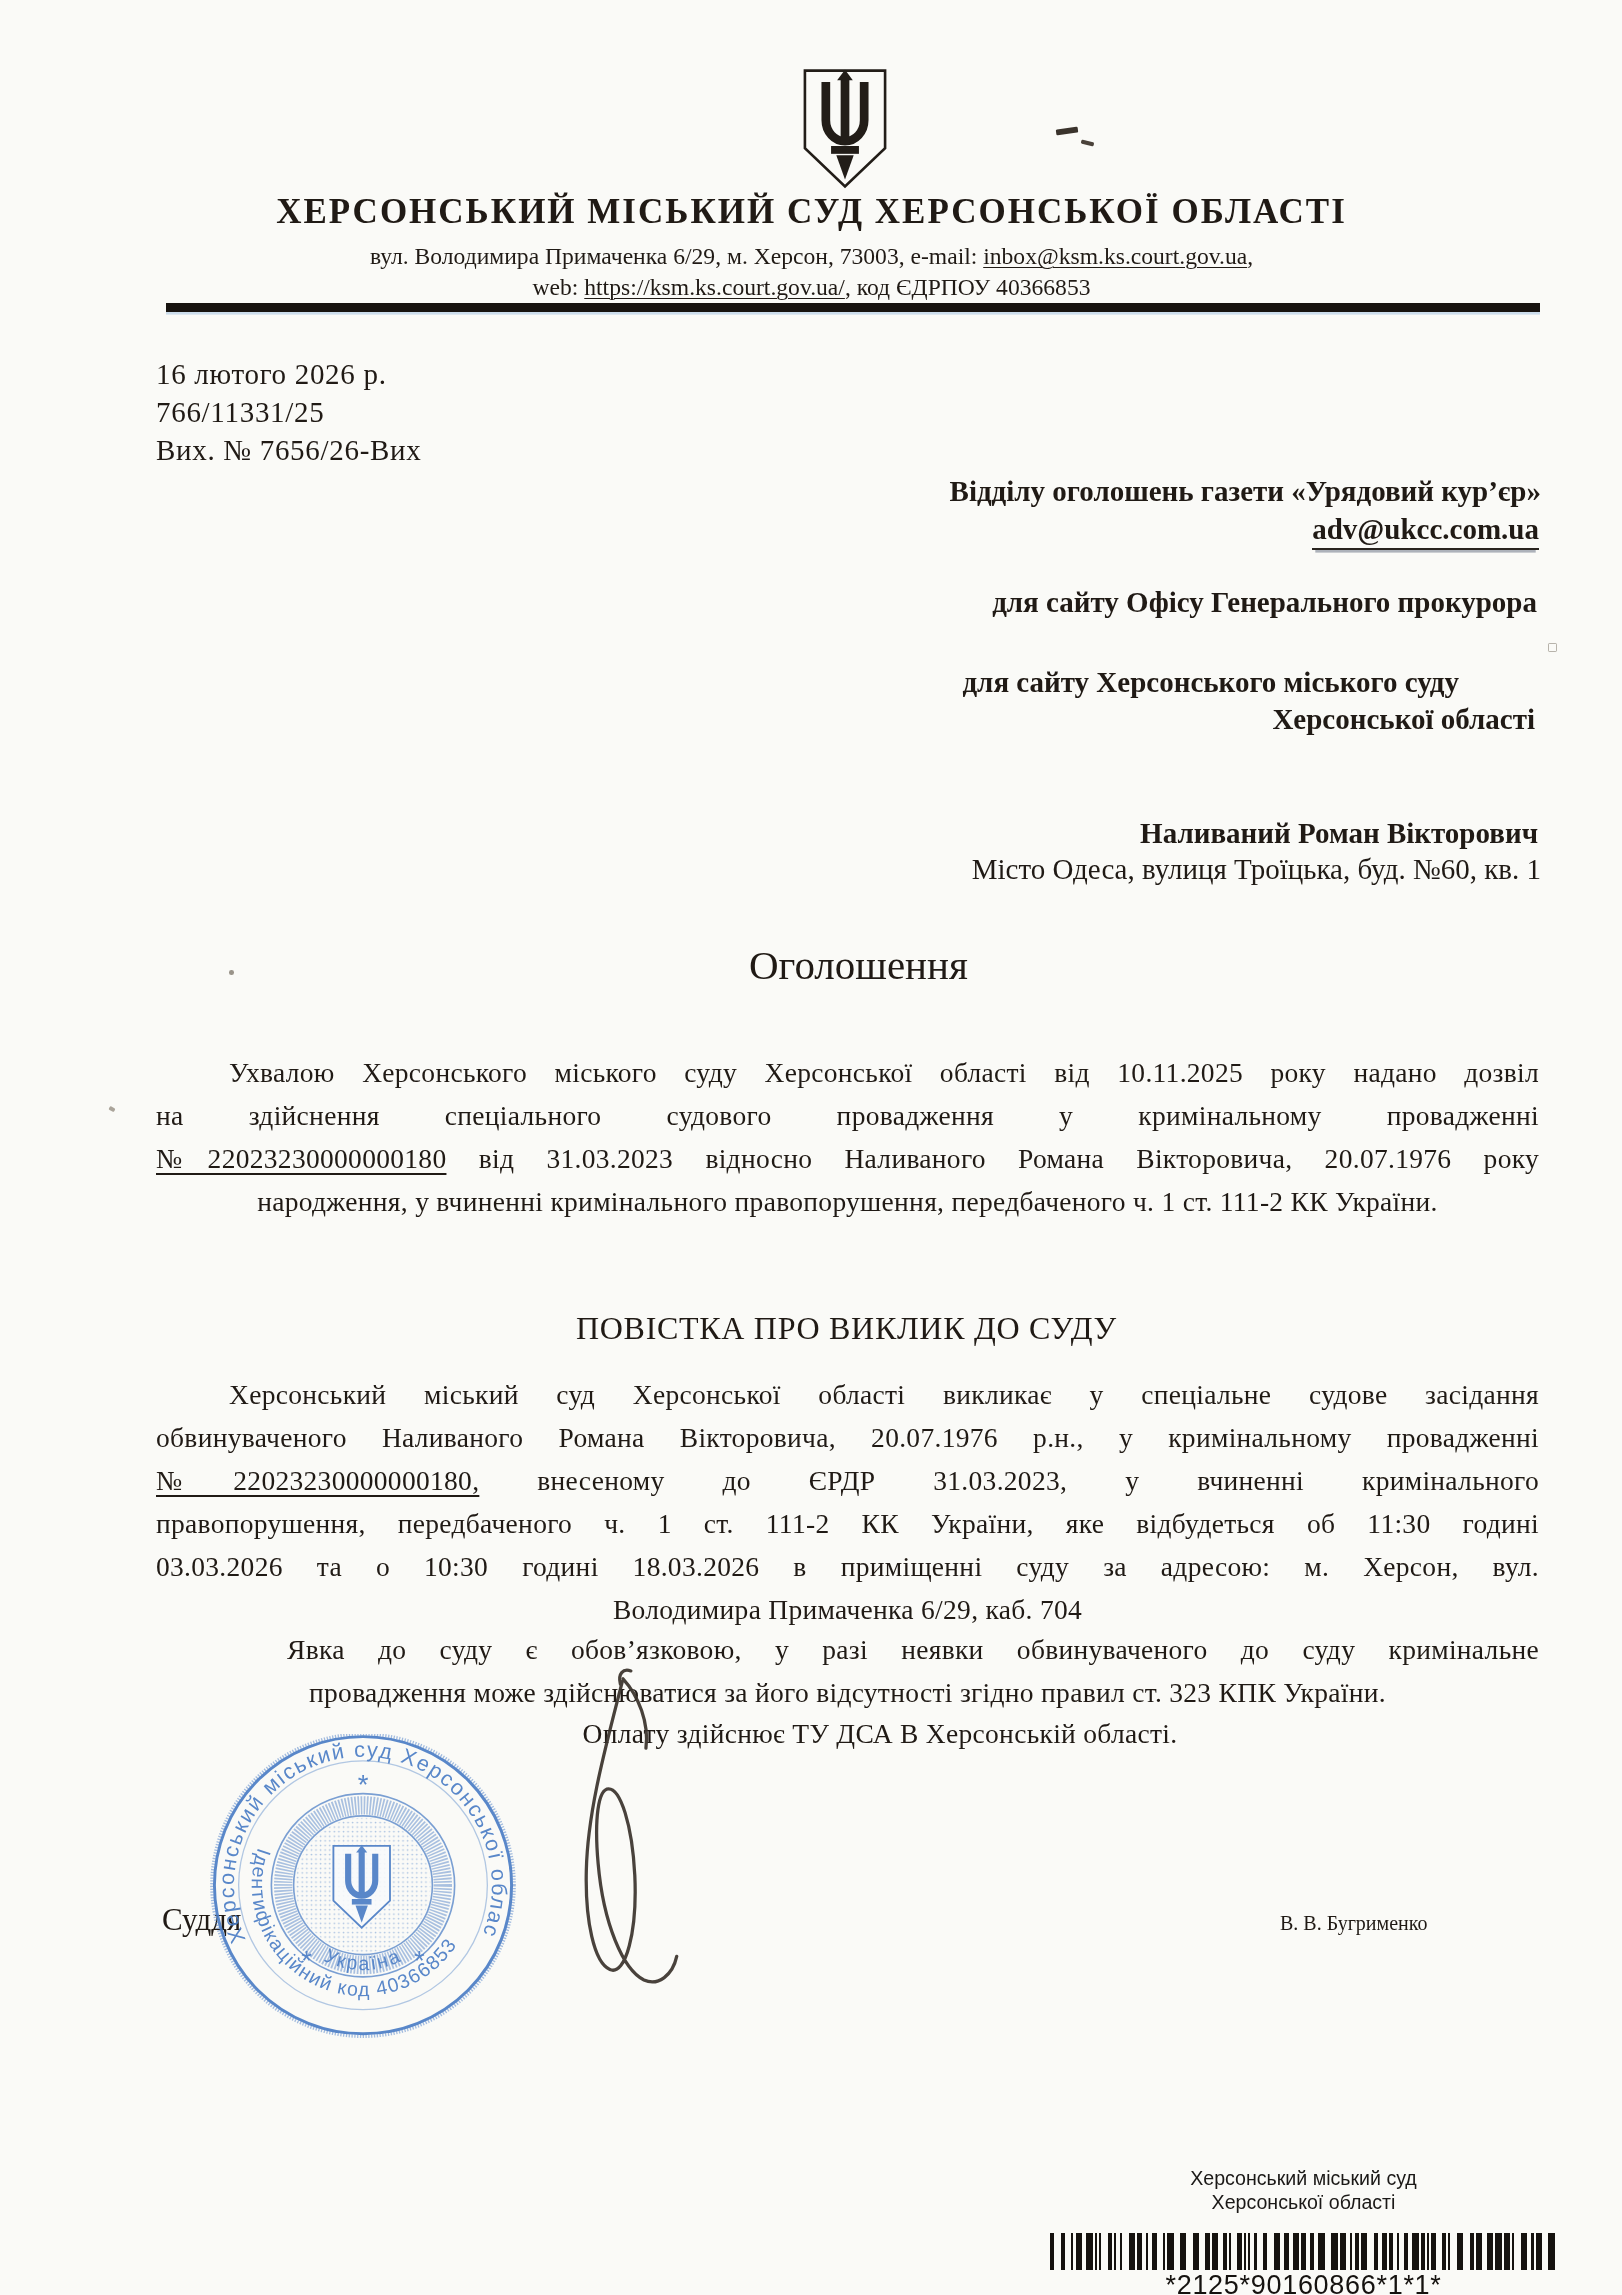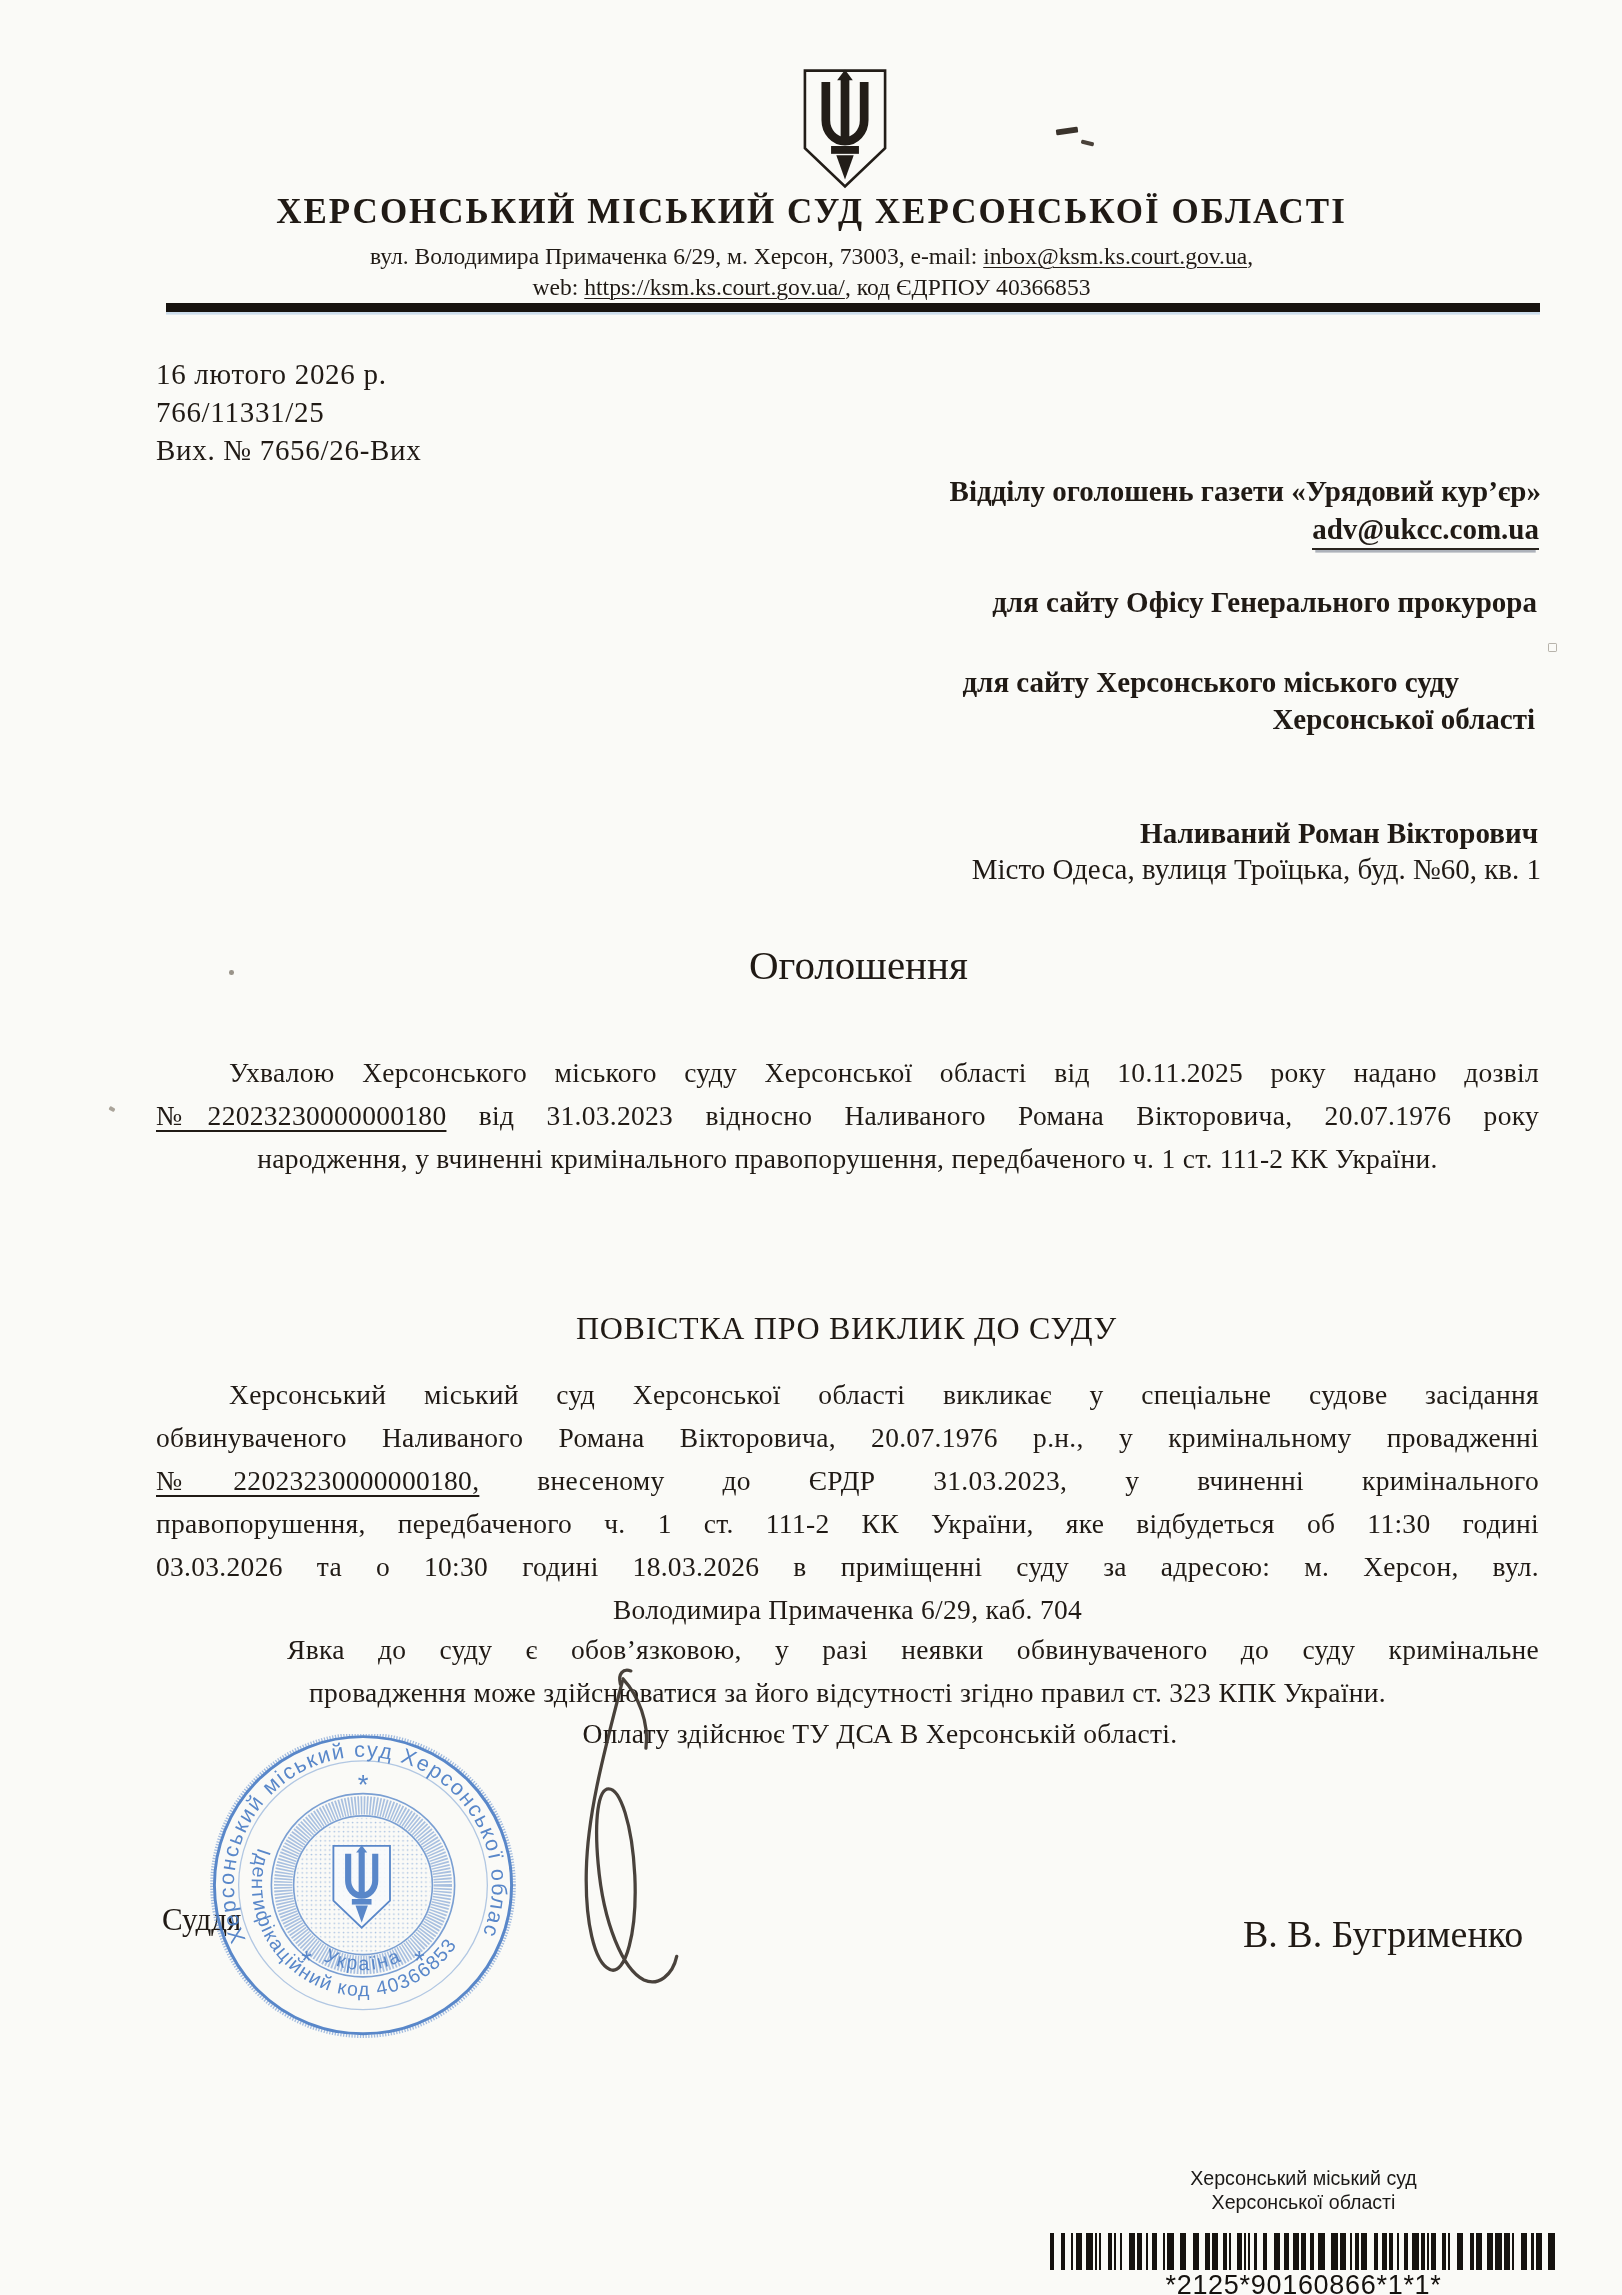--- a/index.html
+++ b/index.html
@@ -33,21 +33,21 @@
   .p2{top:1373px;}
   .p-att{top:1628px;}
   .p-pay{top:1712px;}
   .ln{text-align:center;}
   .just{text-align:justify;text-align-last:justify;}
   .ind1{padding-left:73px;}
   .ind2{padding-left:131px;}
   .ind3{padding-left:65px;}
   .u-case{text-decoration:underline;text-decoration-thickness:2px;text-underline-offset:4.6px;}
   .judge-label{left:162px;top:1902px;font-size:31px;}
-  .judge-name{left:1243px;top:1912px;font-size:38px;white-space:nowrap;}
+  .judge-name{left:1280px;top:1912px;font-size:20px;white-space:nowrap;}
   .stamp-svg{left:209px;top:1734px;width:308px;height:305px;color:var(--stamp,#4c7ec6);opacity:.92;}
   .sig-svg{left:560px;top:1667px;width:164px;height:334px;}
   .emblem-svg{left:801px;top:68px;width:88px;height:122px;color:#221d18;}
   .foot{left:1042px;top:2166px;width:523px;text-align:center;
         font-family:"Liberation Sans","DejaVu Sans",sans-serif;font-size:19.6px;line-height:24px;color:#1b1917;}
   .barcode{left:1050px;top:2233px;width:512px;height:37px;display:flex;align-items:stretch;}
   .barcode div{background:var(--bar,#15120f);}
   .barcode-num{left:1042px;top:2270px;width:523px;text-align:center;
         font-family:"Liberation Sans","DejaVu Sans",sans-serif;font-size:27px;letter-spacing:0.7px;color:#15120f;}
   .speck{border-radius:1.3px;}
@@ -87,20 +87,21 @@
   <div class="abs rcpt r-email">adv@ukcc.com.ua</div>
   <div class="abs rcpt r-pros">для сайту Офісу Генерального прокурора</div>
   <div class="abs rcpt r-site1">для сайту Херсонського міського суду</div>
   <div class="abs rcpt r-site2">Херсонської області</div>
   <div class="abs rcpt r-name">Наливаний Роман Вікторович</div>
   <div class="abs rcpt r-addr">Місто Одеса, вулиця Троїцька, буд. №60, кв. 1</div>
 
   <div class="abs title-1">Оголошення</div>
   <div class="abs para p1">
     <div class="ln just ind1">Ухвалою Херсонського міського суду Херсонської області від 10.11.2025 року надано дозвіл</div>
+    <div class="ln just">на здійснення спеціального судового провадження у кримінальному провадженні</div>
     <div class="ln just"><span class="u-case">№22023230000000180</span><span> від 31.03.2023 відносно Наливаного Романа Вікторовича, 20.07.1976 року</span></div>
     <div class="ln">народження, у вчиненні кримінального правопорушення, передбаченого ч. 1 ст. 111-2 КК України.</div>
   </div>
 
   <div class="abs title-2">ПОВІСТКА ПРО ВИКЛИК ДО СУДУ</div>
   <div class="abs para p2">
     <div class="ln just ind1">Херсонський міський суд Херсонської області викликає у спеціальне судове засідання</div>
     <div class="ln just">обвинуваченого Наливаного Романа Вікторовича, 20.07.1976 р.н., у кримінальному провадженні</div>
     <div class="ln just"><span class="u-case">№22023230000000180,</span><span> внесеному до ЄРДР 31.03.2023, у вчиненні кримінального</span></div>
     <div class="ln just">правопорушення, передбаченого ч. 1 ст. 111-2 КК України, яке відбудеться об 11:30 годині</div>

